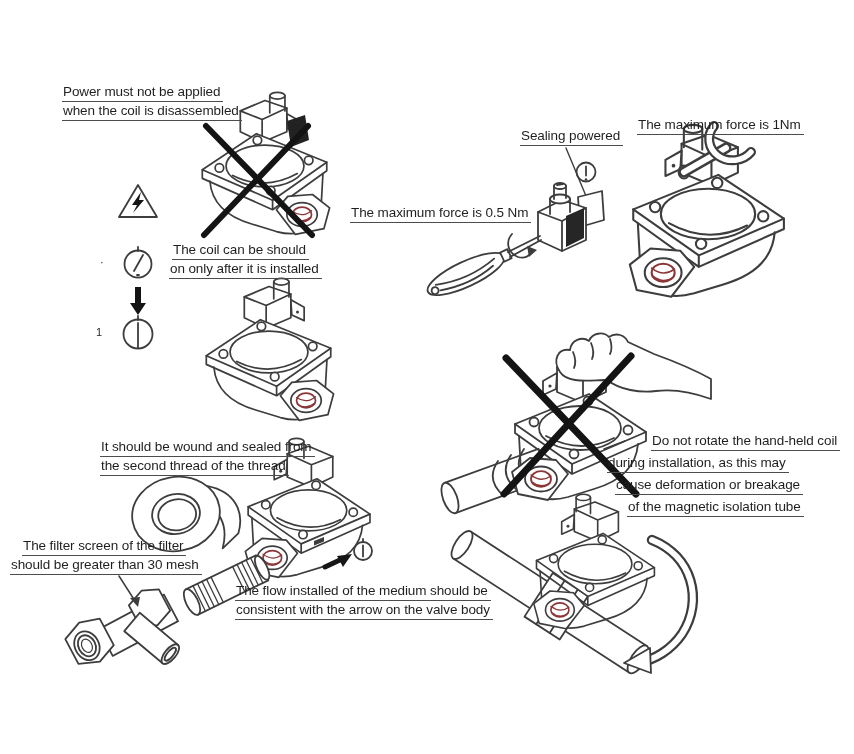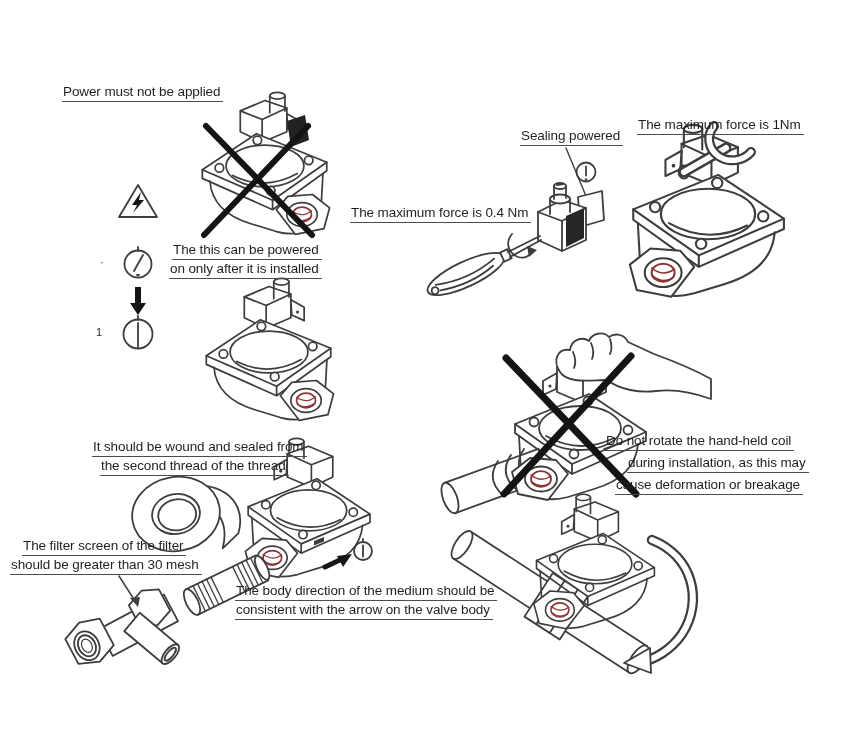--- a/index.html
+++ b/index.html
@@ -184,38 +184,40 @@
         <path d="M652 540 C692 556 704 600 682 634 C671 650 654 660 640 662" stroke-width="10.5"></path>
         <path d="M652 540 C692 556 704 600 682 634 C671 650 654 660 640 662" stroke="#fff" stroke-width="6"></path>
         <path fill="#fff" d="M650 648 L624 663 L651 673 Z"></path>
       </g>
     </g>
 
   </g>
 </svg>
 
 <div class="lbl" style="left:62px;top:84px">Power must not be applied</div>
-
-<div class="lbl" style="left:172px;top:242px">The this can be powered</div>
+<div class="lbl" style="left:62px;top:103px">when the coil is disassembled</div>
+
+<div class="lbl" style="left:172px;top:242px">The coil can be should</div>
 <div class="lbl" style="left:169px;top:261px">on only after it is installed</div>
 
 <div class="lbl" style="left:520px;top:128px">Sealing powered</div>
 <div class="lbl" style="left:637px;top:117px">The maximum force is 1Nm</div>
-<div class="lbl" style="left:350px;top:205px">The maximum force is 0.4 Nm</div>
-
-<div class="lbl" style="left:605px;top:433px">Do not rotate the hand-held coil</div>
-<div class="lbl" style="left:627px;top:455px">during installation, as this may</div>
+<div class="lbl" style="left:350px;top:205px">The maximum force is 0.5 Nm</div>
+
+<div class="lbl" style="left:651px;top:433px">Do not rotate the hand-held coil</div>
+<div class="lbl" style="left:607px;top:455px">during installation, as this may</div>
 <div class="lbl" style="left:615px;top:477px">cause deformation or breakage</div>
-
-<div class="lbl" style="left:92px;top:439px">It should be wound and sealed from</div>
+<div class="lbl" style="left:627px;top:499px">of the magnetic isolation tube</div>
+
+<div class="lbl" style="left:100px;top:439px">It should be wound and sealed from</div>
 <div class="lbl" style="left:22px;top:538px">The filter screen of the filter</div>
 
 <div class="lbl" style="left:100px;top:458px">the second thread of the thread</div>
 <div class="lbl" style="left:10px;top:557px">should be greater than 30 mesh</div>
 
-<div class="lbl" style="left:235px;top:583px">The body direction of the medium should be</div>
+<div class="lbl" style="left:235px;top:583px">The flow installed of the medium should be</div>
 <div class="lbl" style="left:235px;top:602px">consistent with the arrow on the valve body</div>
 
 
 <div class="marker" style="left:100px;top:256px">·</div>
 <div class="marker" style="left:96px;top:326px">1</div>
 
 </div>
 
 </body></html>

